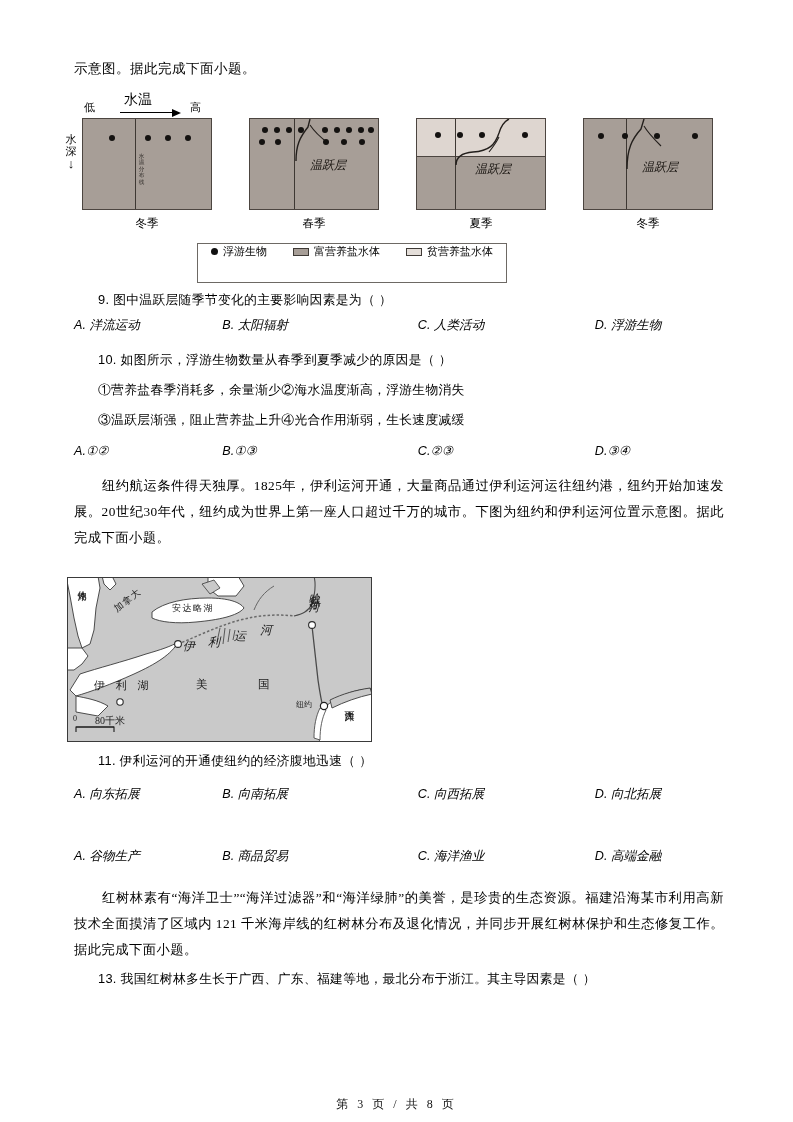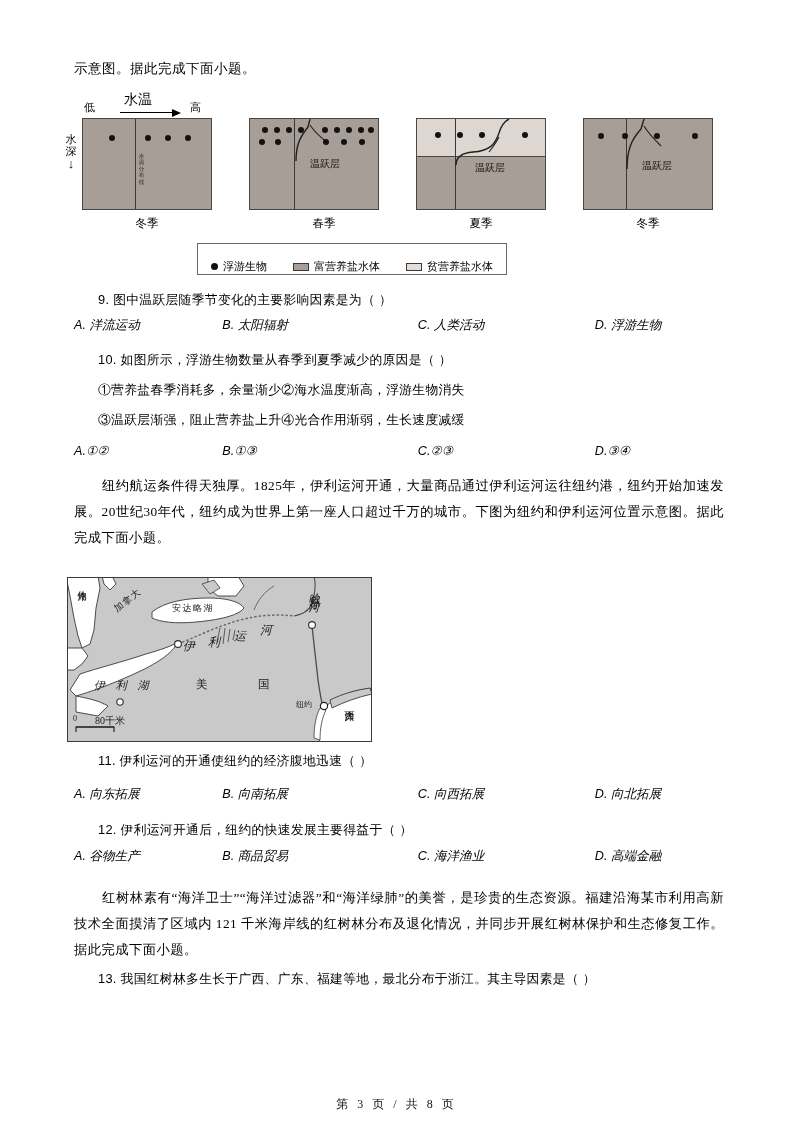--- a/index.html
+++ b/index.html
@@ -63,36 +63,36 @@
     position:absolute; width:6px; height:6px; border-radius:50%;
     background:#141210;
   }
 
   .vlabel {
     position:absolute; width:9px; font-size:5.6px; line-height:6.4px;
     color:#2b2724; text-align:center; letter-spacing:0;
   }
 
   .thermo-label {
-    position:absolute; font-size:10px; color:#17130f; white-space:nowrap;
+    position:absolute; font-size:12px; color:#17130f; white-space:nowrap;font-style:italic;
   }
 
   .panel-caption {
     position:absolute; top:116px; width:130px; text-align:center; font-size:11.5px;
   }
   .panel-caption.c1 { left:20px; }
-  .panel-caption.c2 { left:197px;text-align:center; }
+  .panel-caption.c2 { left:187px;text-align:center; }
   .panel-caption.c3 { left:354px; }
   .panel-caption.c4 { left:521px; }
 
   
   .legend {
-    position:absolute; left:197px; top:243px; width:310px; height:32px;
+    position:absolute; left:197px; top:243px; width:310px; height:40px;
     border:1px solid #6d6964; background:#fff;
-    display:flex; align-items:flex-end; justify-content:space-around;
+    display:flex; align-items:flex-start; justify-content:space-around;
     font-size:11px;
   }
   .legend .item { display:flex; align-items:center; gap:5px; }
   .lg-dot { width:7px; height:7px; border-radius:50%; background:#111; display:inline-block; }
   .lg-rect { width:16px; height:8px; border:1px solid #3f3a36; display:inline-block; }
   .lg-rect.rich { background:#a79e97; }
   .lg-rect.poor { background:#e4ded9; }
 
   
   .q {
@@ -316,41 +316,40 @@
     <div class="map-lbl" style="left:44px; top:16px; font-size:9.5px; letter-spacing:1px; transform:rotate(-38deg);">加拿大</div>
     <div class="map-lbl" style="left:104px; top:24px; font-size:9px; letter-spacing:1.5px;">安达略湖</div>
 
     <div class="map-lbl" style="left:115px; top:60px; font-size:12px; font-style:italic;">伊</div>
     <div class="map-lbl" style="left:140px; top:56px; font-size:12px; font-style:italic;">利</div>
     <div class="map-lbl" style="left:166px; top:50px; font-size:12px; font-style:italic;">运</div>
     <div class="map-lbl" style="left:192px; top:44px; font-size:12px; font-style:italic;">河</div>
 
     <div class="map-lbl vert" style="left:238px; top:6px; font-size:11px; font-style:italic; letter-spacing:3px;">哈得孙河</div>
 
-    <div class="map-lbl" style="left:26px; top:100px; font-size:11px; letter-spacing:4px; font-style:italic;">伊 利 湖</div>
+    <div class="map-lbl" style="left:26px; top:100px; font-size:11px; letter-spacing:4px; ">伊 利 湖</div>
 
     <div class="map-lbl" style="left:128px; top:99px; font-size:11.5px;">美</div>
     <div class="map-lbl" style="left:190px; top:99px; font-size:11.5px;">国</div>
 
     <div class="map-lbl" style="left:228px; top:121px; font-size:8px;">纽约</div>
     <div class="map-lbl vert" style="left:274px; top:125px; font-size:10px;">大西洋</div>
 
     <div class="map-lbl" style="left:5px; top:136px; font-size:8px;">0</div>
     <div class="map-lbl" style="left:27px; top:136px; font-size:10px;">80千米</div>
   </div>
 
   <div class="q sans" style="top:753px;">11. 伊利运河的开通使纽约的经济腹地迅速（     ）</div>
   <div class="opts sans" style="top:786px;">
     <span class="o1">A. 向东拓展</span>
     <span class="o2">B. 向南拓展</span>
     <span class="o3">C. 向西拓展</span>
     <span class="o4">D. 向北拓展</span>
   </div>
 
-  <div class="q sans" style="top:822px;">12. 伊利运河开通后，纽约的快速发展主要得益于（     ）</div>
   <div class="opts sans" style="top:848px;">
     <span class="o1">A. 谷物生产</span>
     <span class="o2">B. 商品贸易</span>
     <span class="o3">C. 海洋渔业</span>
     <span class="o4">D. 高端金融</span>
   </div>
 
   <div class="para" style="top:885px;">红树林素有“海洋卫士”“海洋过滤器”和“海洋绿肺”的美誉，是珍贵的生态资源。福建沿海某市利用高新技术全面摸清了区域内 121 千米海岸线的红树林分布及退化情况，并同步开展红树林保护和生态修复工作。据此完成下面小题。</div>
 
   <div class="q sans" style="top:971px;">13. 我国红树林多生长于广西、广东、福建等地，最北分布于浙江。其主导因素是（     ）</div>

